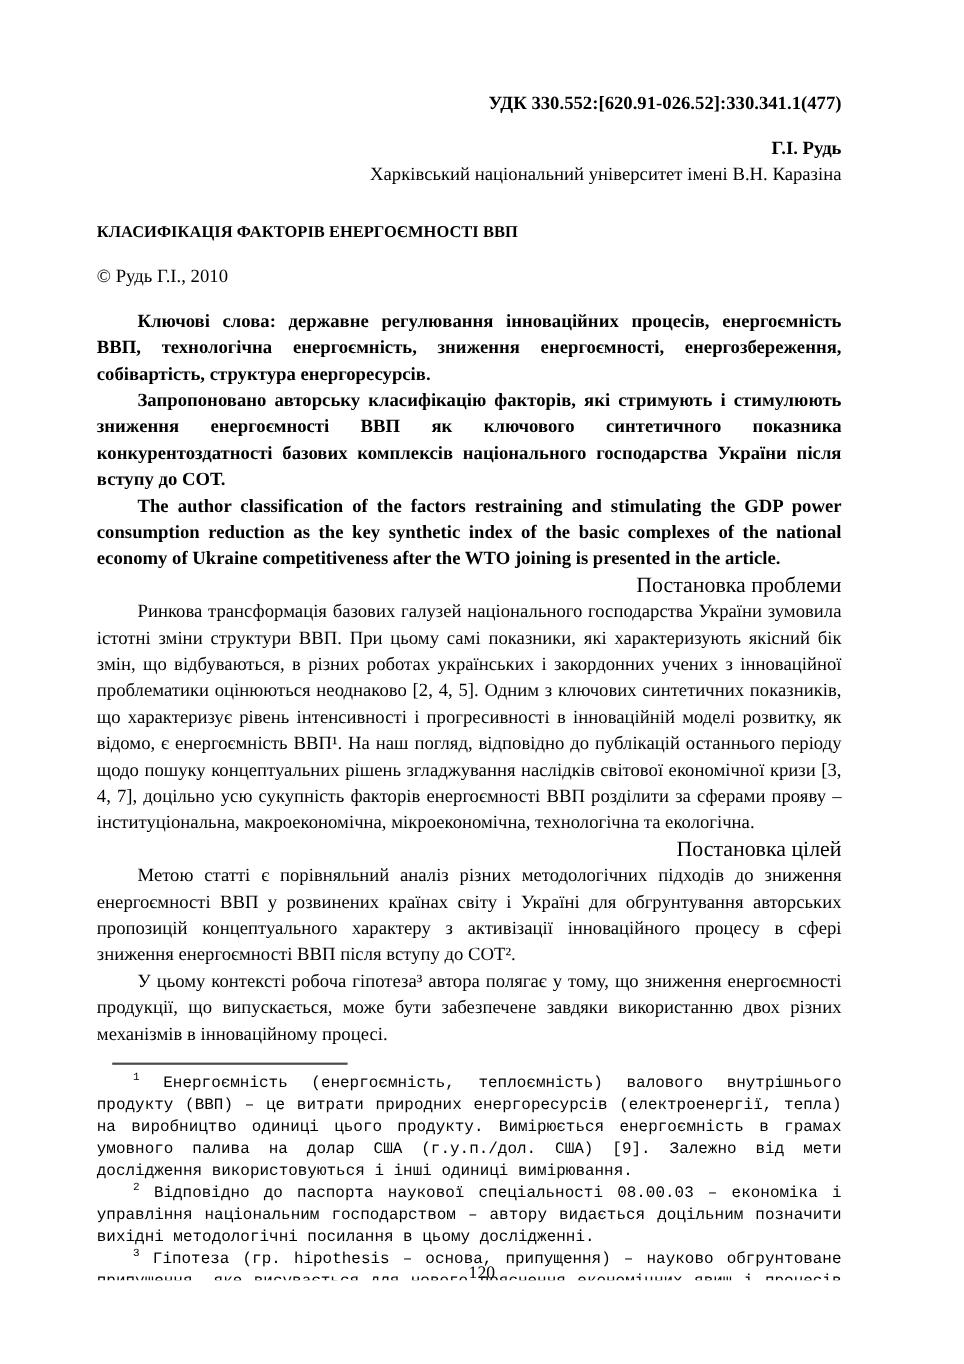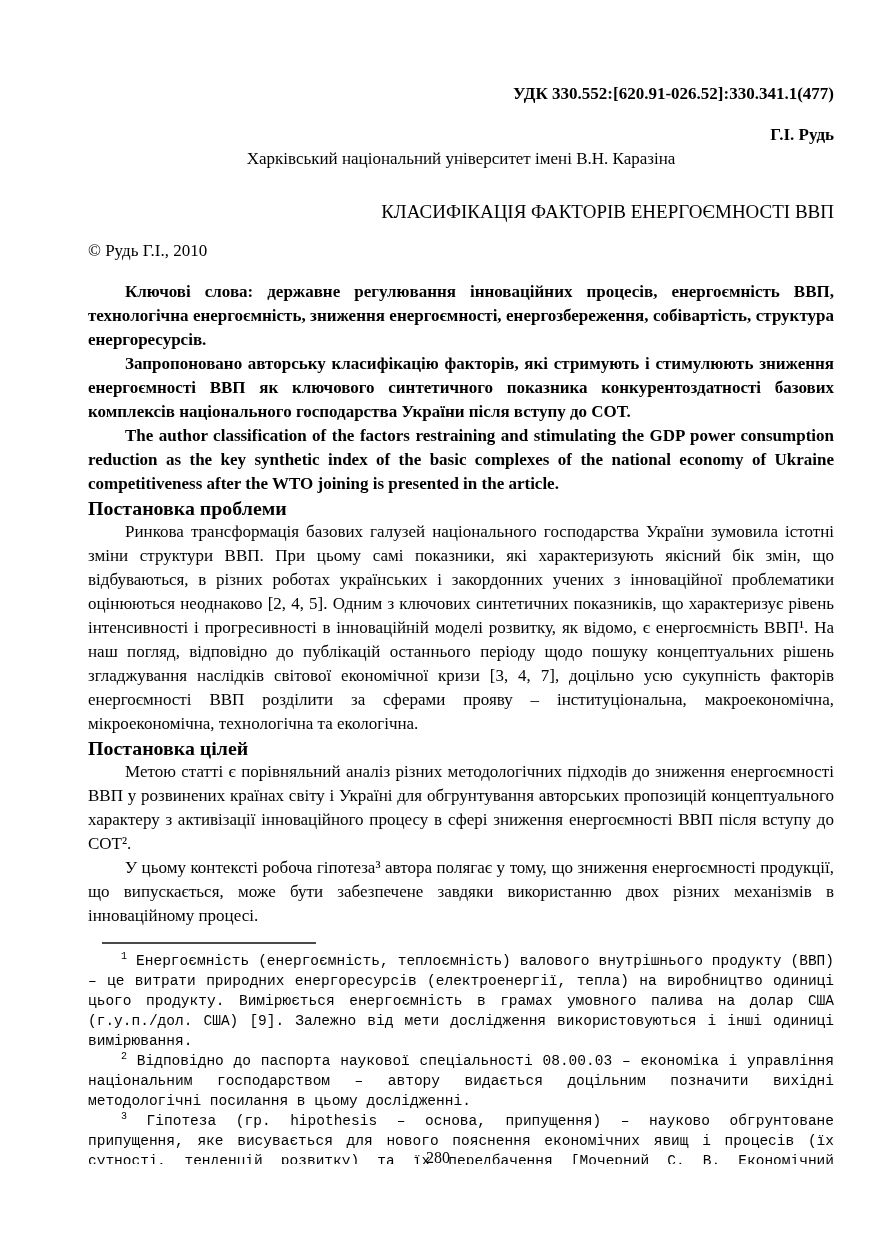--- a/index.html
+++ b/index.html
@@ -11,56 +11,56 @@
     position: relative;
     width: 876px;
     height: 1164px;
     background: #ffffff;
     color: #000000;
     font-family: "Liberation Serif", "DejaVu Serif", serif;
     font-size: 17px;
     line-height: 24px;
     overflow: hidden;
     box-sizing: border-box;
-    padding: 82px 42px 0 88px;
+    padding: 82px 111px 0 88px;
   }
   .udc {
     text-align: right;
     font-weight: bold;
     margin-bottom: 17px;
   }
   .author-block {
     text-align: right;
     margin-bottom: 27px;
   }
   .author-name { font-weight: bold; }
-  .affiliation { font-weight: normal; text-align: center; }
+  .affiliation { font-weight: normal; }
   .article-title {
-    text-align: right;
-    font-weight: normal;
-    font-size: 19px;
+    text-align: left;
+    font-weight: bold;
+    font-size: 15px;
     line-height: 27px;
     margin: 0 0 14px 0;
   }
   .copyright {
     margin: 0 0 17px 0;
   }
   .abstract {
     font-weight: bold;
     text-align: justify;
     margin-left: 32px;
   }
   .para {
     text-align: justify;
     text-indent: 37px;
     margin: 0;
   }
   .section-heading {
-    text-align: left;
-    font-weight: bold;
+    text-align: right;
+    font-weight: normal;
     margin: 0;
   }
   .footnote-rule {
     border: none;
     border-top: 2px solid #4a4a4a;
     width: 214px;
     margin: 14px 0 7px 14px;
   }
   .footnotes {
     font-size: 14.5px;
@@ -126,17 +126,17 @@
   <p class="para">У цьому контексті робоча гіпотеза³ автора полягає у тому, що зниження енергоємності продукції, що випускається, може бути забезпечене завдяки використанню двох різних механізмів в інноваційному процесі.</p>
 
   <hr class="footnote-rule">
 
   <div class="footnotes">
     <p class="footnote"><sup>1</sup><span> Енергоємність (енергоємність, теплоємність) валового внутрішнього продукту (ВВП) – це витрати природних енергоресурсів (електроенергії, тепла) на виробництво одиниці цього продукту. Вимірюється енергоємність в грамах умовного палива на долар США (г.у.п./дол. США) [9]. Залежно від мети дослідження використовуються і інші одиниці вимірювання.</span></p>
     <p class="footnote"><sup>2</sup><span> Відповідно до паспорта наукової спеціальності 08.00.03 – економіка і управління національним господарством – автору видається доцільним позначити вихідні методологічні посилання в цьому дослідженні.</span></p>
     <p class="footnote"><sup>3</sup><span> Гіпотеза (гр. hipothesis – основа, припущення)  – науково обгрунтоване припущення, яке висувається для нового пояснення економічних явищ і процесів (їх сутності, тенденцій розвитку) та їх передбачення [Мочерний С. В. Економічний енциклопедичний словник: у 2 т. Т. 1 // [С.В. Мочерний, Я.С. Ларіна, О.А. Устенко, С. І. Юрій[. – Львів : Світ, 2005. – С. 130].</span></p>
   </div>
 
-  <div class="page-number">280</div>
+  <div class="page-number">120</div>
 
   <div class="repo-footer">Lviv Polytechnic National University Institutional Repository http://ena.lp.edu.ua</div>
 
 </div>
 
 </body></html>

